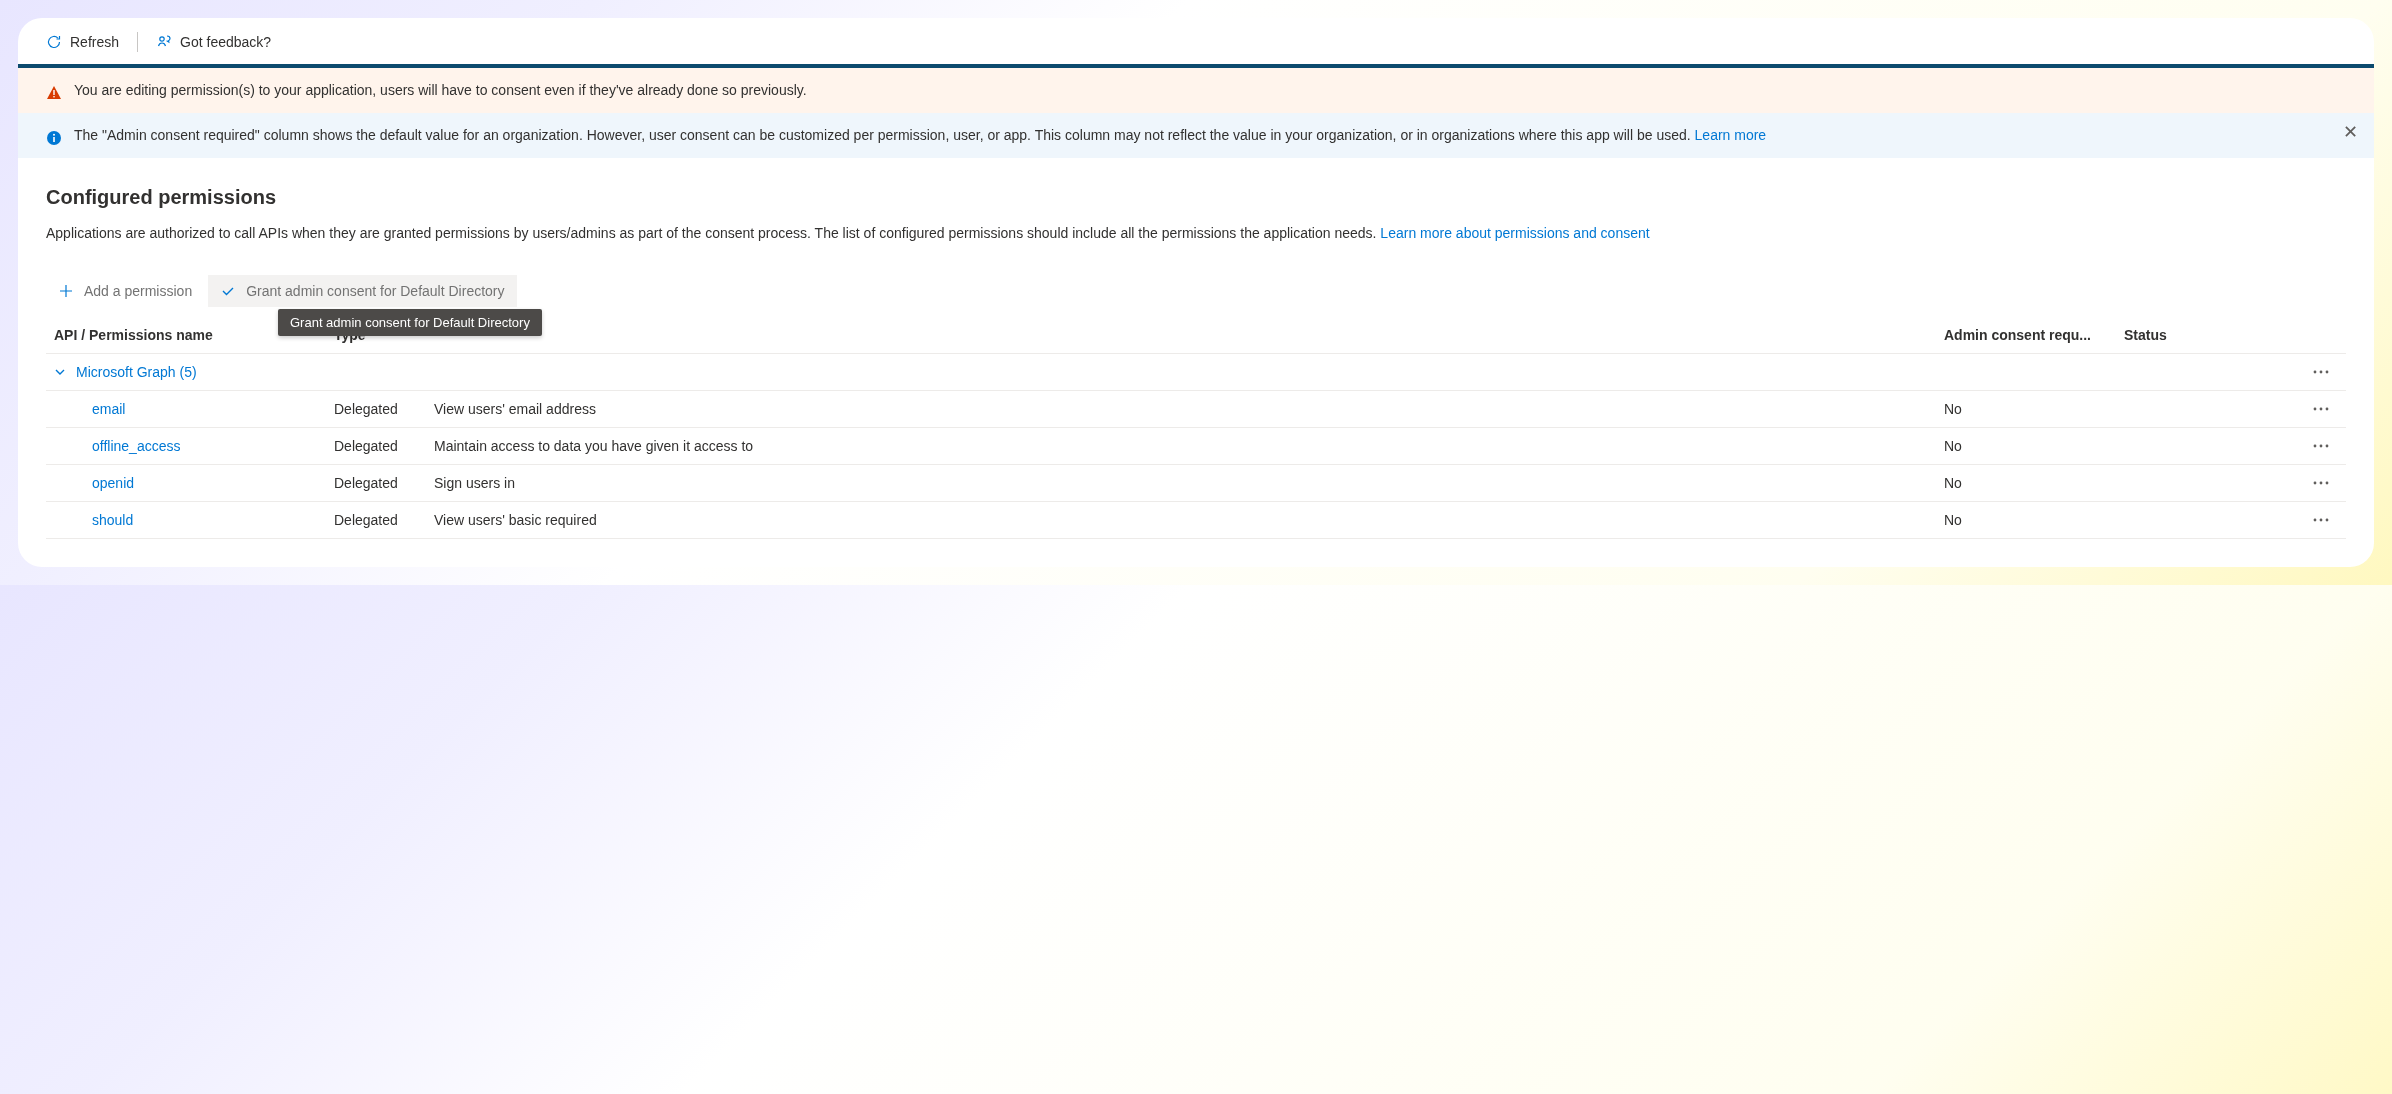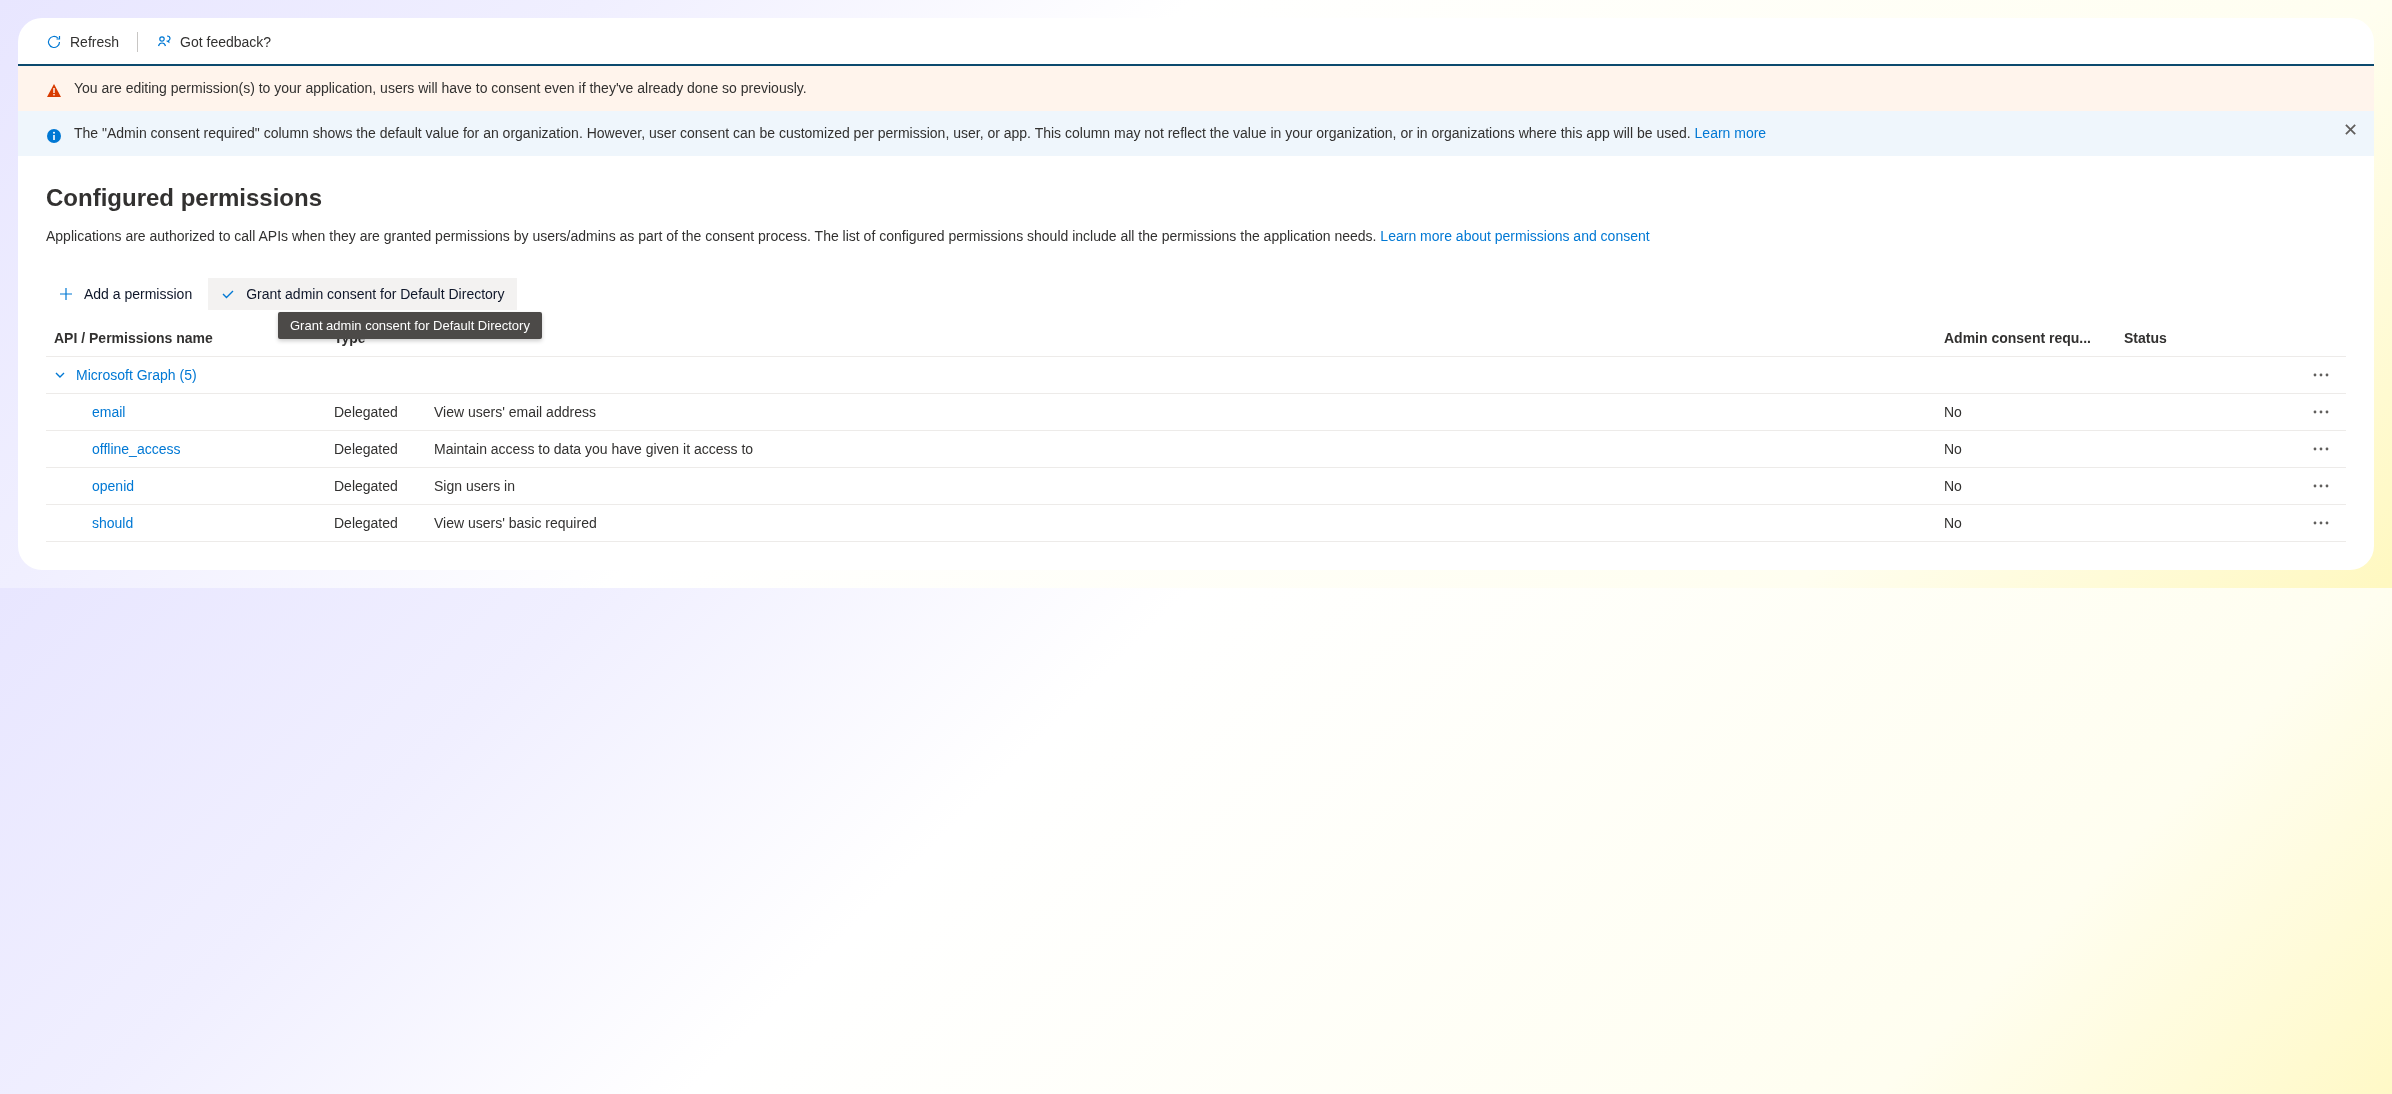--- a/index.html
+++ b/index.html
@@ -14,21 +14,21 @@
       background: #ffffff;
       border-radius: 24px;
       padding: 0;
       overflow: hidden;
     }
     .toolbar {
       display: flex;
       align-items: center;
       padding: 14px 28px 12px 28px;
       gap: 18px;
-      border-bottom: 2px solid #0c4a6e;
+      border-bottom: 4px solid #0c4a6e;
     }
     .toolbar-btn {
       display: flex;
       align-items: center;
       gap: 8px;
       color: #323130;
       cursor: pointer;
       font-size: 14px;
     }
     .toolbar-btn svg { width: 16px; height: 16px; }
@@ -56,27 +56,27 @@
     .banner-close {
       position: absolute;
       right: 16px;
       top: 8px;
       cursor: pointer;
       font-size: 18px;
       color: #605e5c;
     }
     a.link { color: #0078d4; text-decoration: none; cursor: pointer; }
     .content { padding: 28px; }
-    h2.section-title { font-size: 24px; font-weight: 600; margin-bottom: 14px; color: #323130; }
+    h2.section-title { font-size: 20px; font-weight: 600; margin-bottom: 14px; color: #323130; }
     p.section-desc { font-size: 14px; line-height: 1.5; margin-bottom: 31px; }
     .action-row { display: flex; align-items: center; gap: 4px; margin-bottom: 10px; position: relative; }
     .action-btn {
       display: flex; align-items: center; gap: 10px;
       padding: 8px 12px; cursor: pointer; font-size: 14px;
-      color: #0f172a;
+      color: #737373;
     }
     .action-btn.hover { background: #f3f2f1; }
     .action-btn svg { width: 16px; height: 16px; }
     .tooltip {
       position: absolute;
       left: 232px; top: 34px;
       background: #4c4a48;
       color: #fff;
       padding: 6px 12px;
       font-size: 13px;

